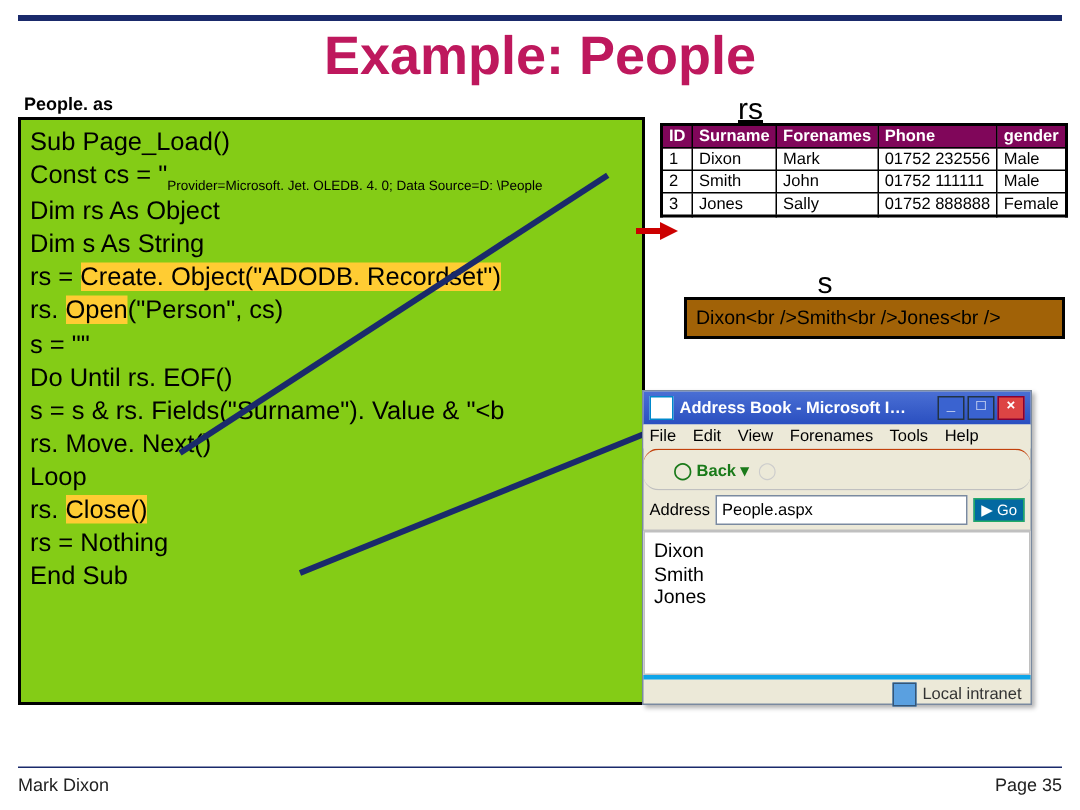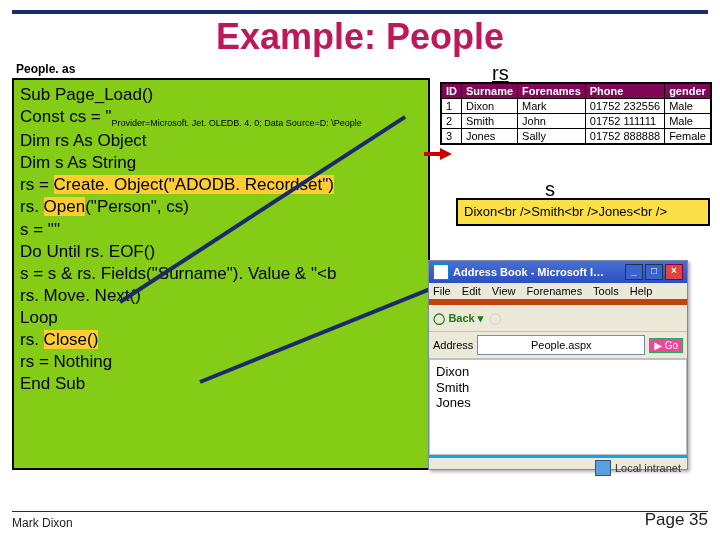--- a/index.html
+++ b/index.html
@@ -91,21 +91,21 @@
     left: 545px;
     font-size: 20px;
   }
   .s-box {
     position: absolute;
     top: 198px;
     left: 456px;
     width: 254px;
     height: 28px;
     border: 2px solid #000;
-    background: #fde047;
+    background: #a16207;
     font-size: 13px;
     padding: 4px 6px;
     box-sizing: border-box;
   }
   .arrow-red {
     position: absolute;
     top: 148px;
     left: 440px;
     width: 0; height: 0;
     border-top: 6px solid transparent;
@@ -162,40 +162,40 @@
     align-items: center;
     padding: 0 4px;
     font-weight: bold;
   }
   .titlebar .ticon { width:14px;height:14px;background:#fff;margin-right:4px;display:inline-block;border:1px solid #08c; }
   .winbtns { margin-left:auto; display:flex; gap:2px; }
   .winbtns span { width:16px;height:14px;background:#d44;display:inline-block;border:1px solid #803; text-align:center;color:#fff;line-height:12px;font-size:10px;}
   .winbtns .min,.winbtns .max{ background:#3a63d0;border-color:#234; }
   .menubar { background:#ece9d8; padding:2px 4px; color:#000; }
   .menubar span { margin-right:8px; }
-  .toolbar { height:26px; border-top:6px solid #c2410c; border-bottom:1px solid #c0c0c0; display:flex; align-items:center; padding:0 4px; color:#888; }
+  .toolbar { height:26px; border-top:1px solid #c2410c; border-bottom:1px solid #c0c0c0; display:flex; align-items:center; padding:0 20px; color:#888;border-radius:10px; }
   .backbtn { color:#1a7a1a; font-weight:bold; }
   .addrbar { display:flex; align-items:center; padding:3px 4px; gap:4px; border-bottom:1px solid #c0c0c0; }
-  .addrbar input { flex:1; height:18px; border:1px solid #7a8aa0; font-size:11px; padding:0 3px;text-align:center; }
-  .gobtn { background:#ec4899; color:#fff; border:1px solid #2a6; padding:1px 4px; font-size:10px; }
+  .addrbar input { flex:1; height:18px; border:1px solid #7a8aa0; font-size:11px; padding:0 3px; }
+  .gobtn { background:#0369a1; color:#fff; border:1px solid #2a6; padding:1px 4px; font-size:10px; }
   .content { background:#fff; height:86px; border:1px solid #c0c0c0; margin:0; padding:4px 6px; font-size:13px; line-height:1.2; }
   .statusbar { height:20px; border-top:3px solid #0ea5e9; display:flex; align-items:center; justify-content:flex-end; padding:0 6px; color:#333; gap:4px; }
   .neticon { width:14px;height:14px;background:#5aa0e0;border:1px solid #357; display:inline-block; }
   .footer-author {
     position: absolute;
     bottom: 10px;
     left: 12px;
     font-size: 12px;
     color: #222;
   }
   .footer-page {
     position: absolute;
     bottom: 10px;
     right: 12px;
-    font-size: 17px;
+    font-size: 12px;
     color: #222;
   }
   .bottom-rule {
     position: absolute;
     bottom: 28px;
     left: 12px;
     right: 12px;
     height: 1px;
     background: #1a2a6b;
   }

